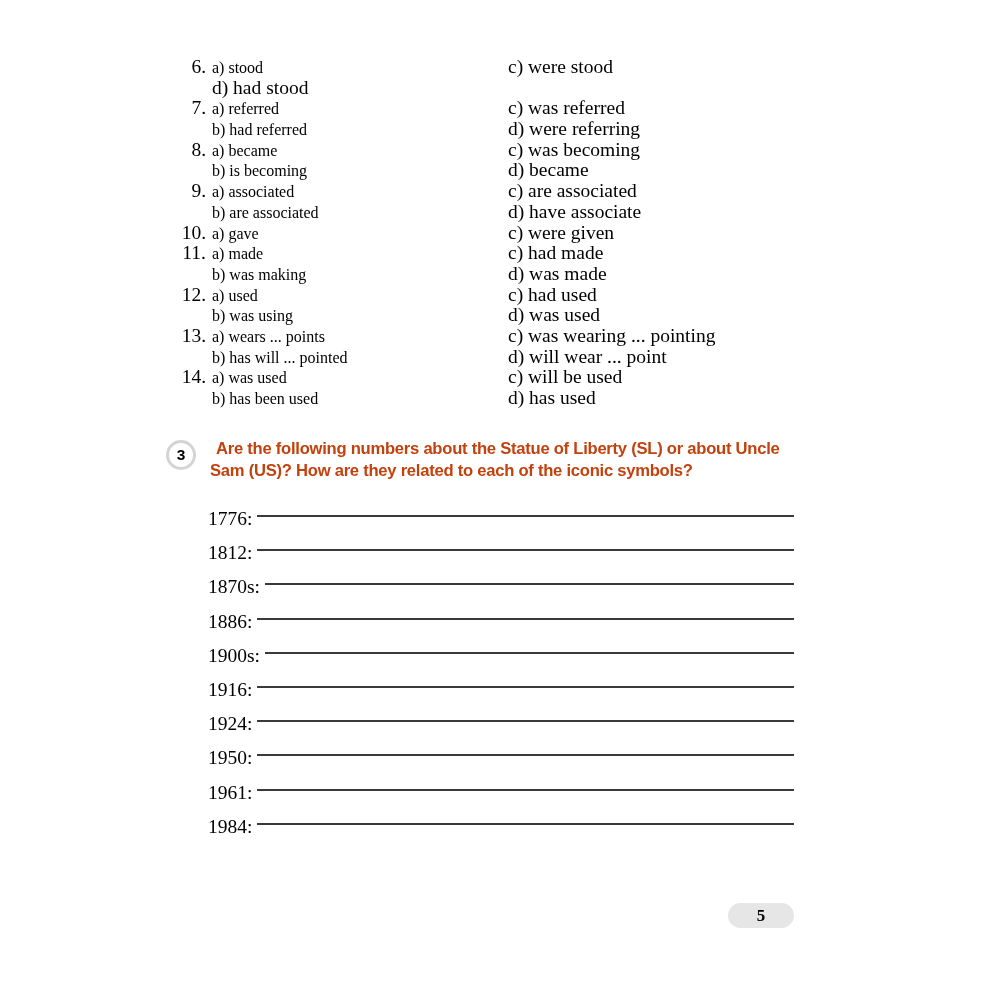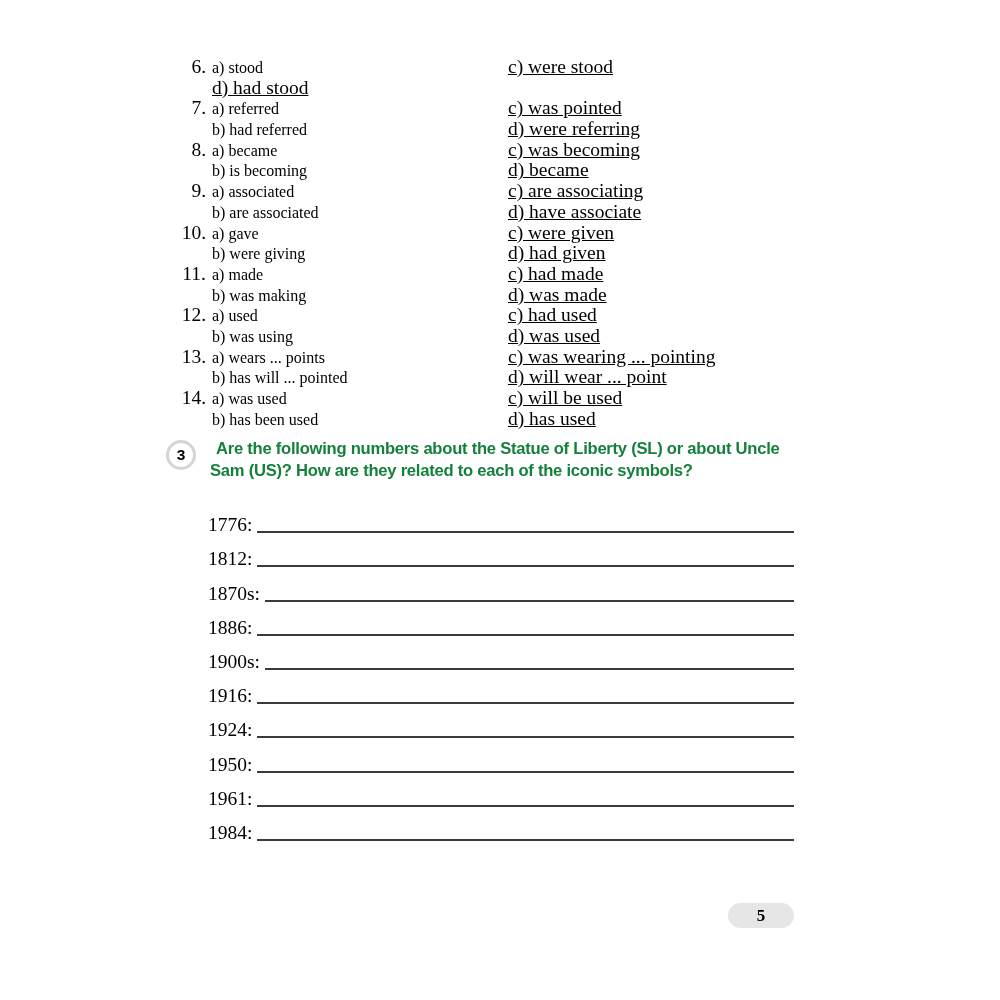--- a/index.html
+++ b/index.html
@@ -47,21 +47,20 @@
   .mc-left {
     width: 296px;
     font-size: 16px;
     line-height: 20.7px;
     white-space: pre;
   }
   .mc-right {
     font-size: 19.5px;
     line-height: 20.7px;
     white-space: pre;
-    text-decoration: underline;
   }
 
   
   .ex-block {
     position: absolute;
     left: 166px;
     top: 438px;
     width: 640px;
   }
   .ex-badge {
@@ -83,34 +82,34 @@
     color: #000000;
   }
   .ex-text {
     margin-left: 44px;
     font-family: "Liberation Sans", "DejaVu Sans", sans-serif;
     font-weight: bold;
     font-size: 16.6px;
     line-height: 22px;
     letter-spacing: -0.25px;
     text-indent: 6px;
-    color: #15803d;
+    color: #c2410c;
     width: 596px;
   }
 
   
   .years-block {
     position: absolute;
     left: 208px;
     top: 502px;
     width: 586px;
   }
   .year-row {
     display: flex;
-    align-items: flex-end;
+    align-items: center;
     height: 34.2px;
   }
   .year-label {
     font-size: 19.5px;
     line-height: 22px;
     white-space: pre;
     flex: 0 0 auto;
   }
   .year-rule {
     flex: 1 1 auto;
@@ -149,56 +148,51 @@
         <div class="mc-left">a) stood</div>
         <div class="mc-right">c) were stood</div>
       </div>
       <div class="mc-row">
         <div class="mc-num"></div>
         <div class="mc-right">d) had stood</div>
       </div>
       <div class="mc-row">
         <div class="mc-num">7.</div>
         <div class="mc-left">a) referred</div>
-        <div class="mc-right">c) was pointed</div>
+        <div class="mc-right">c) was referred</div>
       </div>
       <div class="mc-row">
         <div class="mc-num"></div>
         <div class="mc-left">b) had referred</div>
         <div class="mc-right">d) were referring</div>
       </div>
       <div class="mc-row">
         <div class="mc-num">8.</div>
         <div class="mc-left">a) became</div>
         <div class="mc-right">c) was becoming</div>
       </div>
       <div class="mc-row">
         <div class="mc-num"></div>
         <div class="mc-left">b) is becoming</div>
         <div class="mc-right">d) became</div>
       </div>
       <div class="mc-row">
         <div class="mc-num">9.</div>
         <div class="mc-left">a) associated</div>
-        <div class="mc-right">c) are associating</div>
+        <div class="mc-right">c) are associated</div>
       </div>
       <div class="mc-row">
         <div class="mc-num"></div>
         <div class="mc-left">b) are associated</div>
         <div class="mc-right">d) have associate</div>
       </div>
       <div class="mc-row">
         <div class="mc-num">10.</div>
         <div class="mc-left">a) gave</div>
         <div class="mc-right">c) were given</div>
-      </div>
-      <div class="mc-row">
-        <div class="mc-num"></div>
-        <div class="mc-left">b) were giving</div>
-        <div class="mc-right">d) had given</div>
       </div>
       <div class="mc-row">
         <div class="mc-num">11.</div>
         <div class="mc-left">a) made</div>
         <div class="mc-right">c) had made</div>
       </div>
       <div class="mc-row">
         <div class="mc-num"></div>
         <div class="mc-left">b) was making</div>
         <div class="mc-right">d) was made</div>

